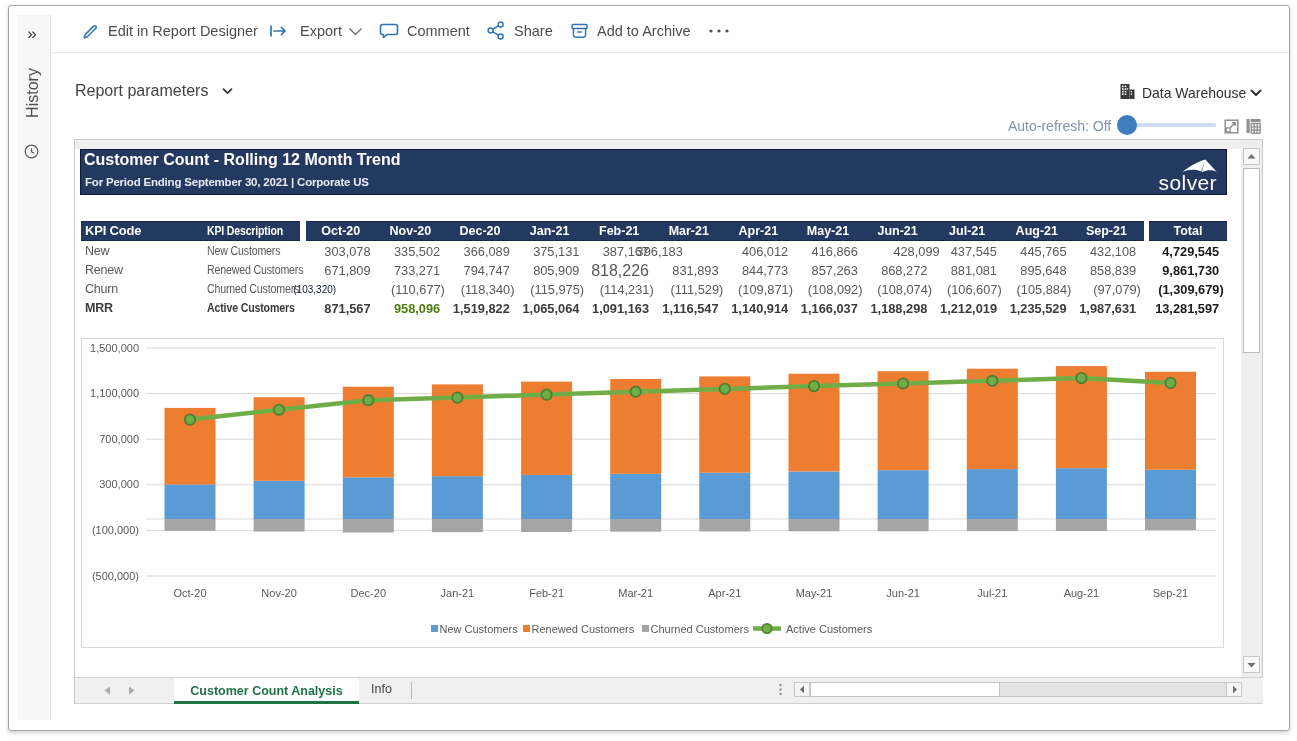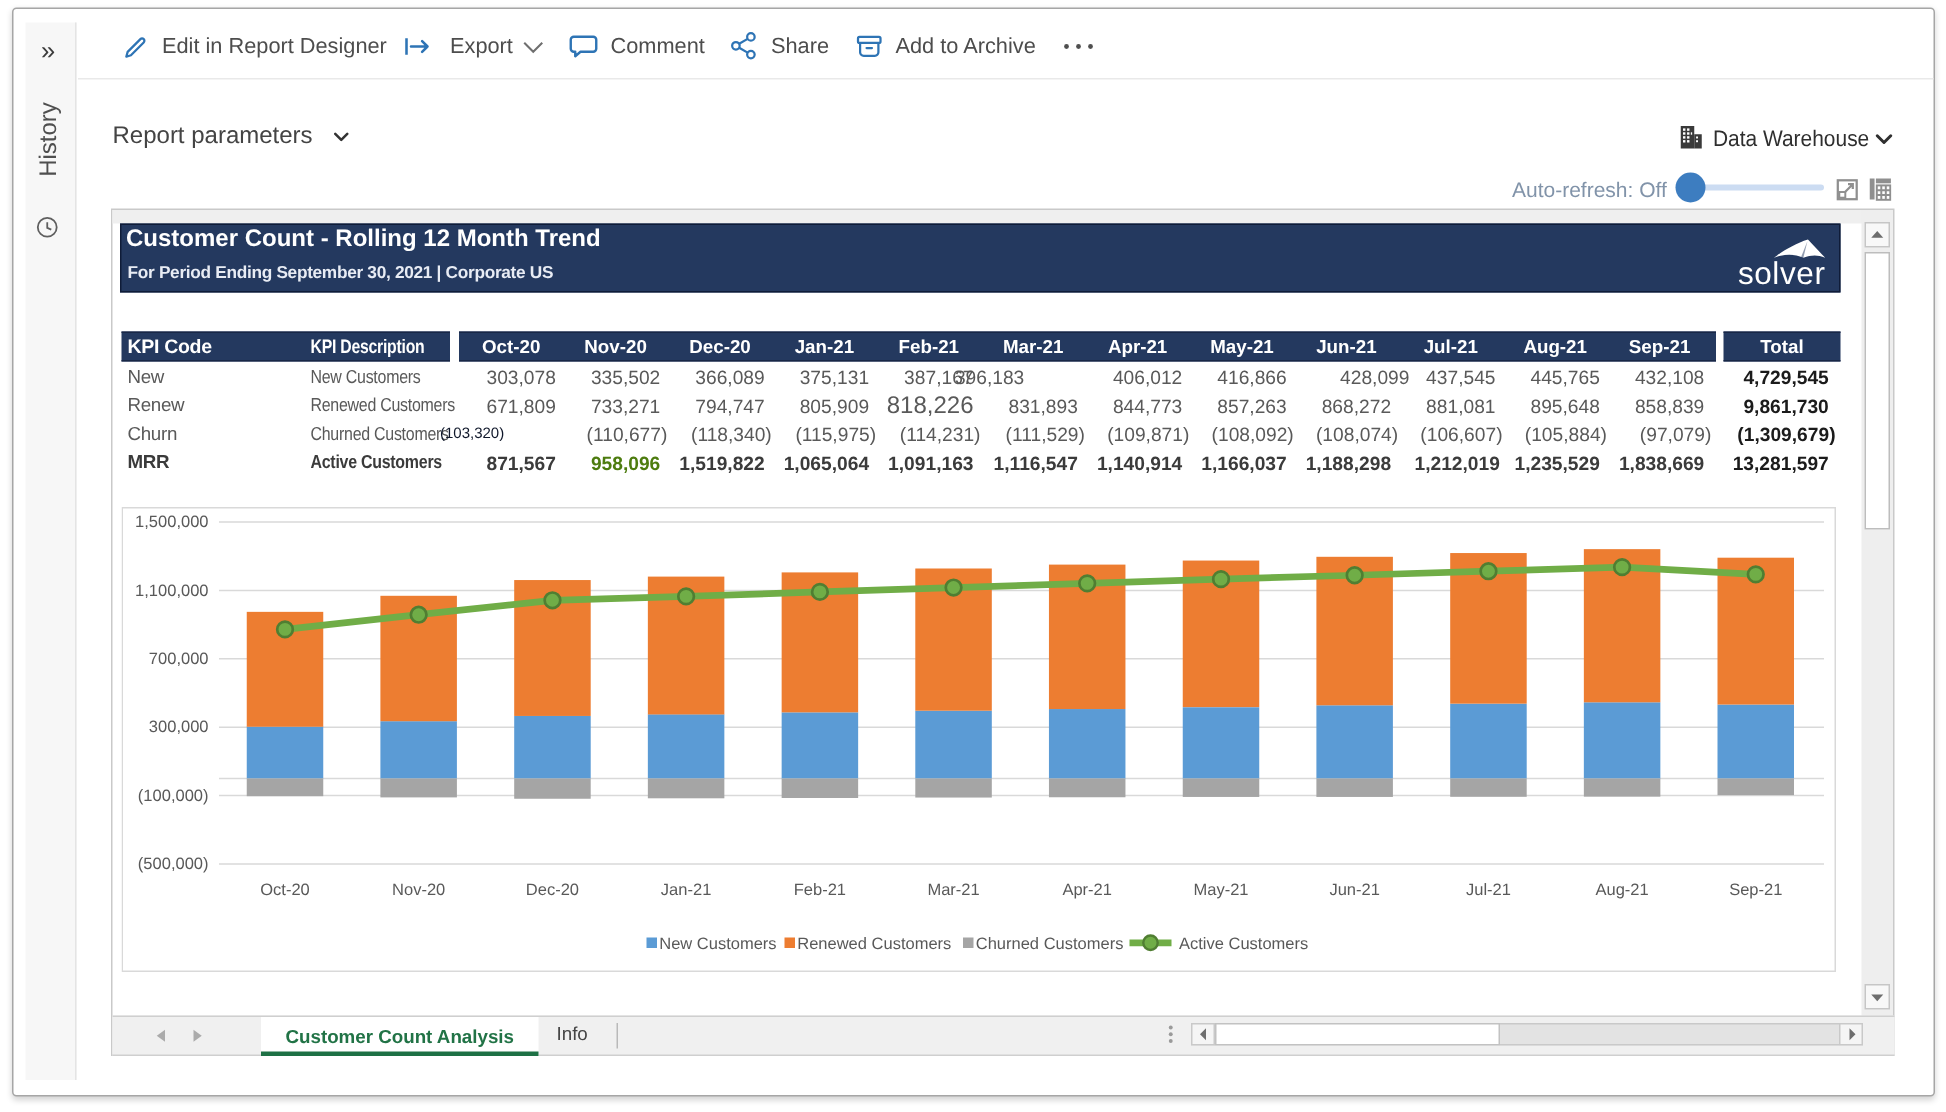--- a/index.html
+++ b/index.html
@@ -179,23 +179,23 @@
 <div style="position:absolute;left:207px;top:299px;width:160px;height:19px;line-height:19px;font-size:12.5px;letter-spacing:-0.2px;transform:scaleX(0.85);transform-origin:0 50%;font-weight:bold;color:#3b3b3b;">Active Customers</div>
 <div style="position:absolute;left:288.6px;top:299px;width:82px;height:19px;line-height:19px;text-align:right;font-size:12.8px;font-weight:bold;color:#3b3b3b;">871,567</div>
 <div style="position:absolute;left:358.2px;top:299px;width:82px;height:19px;line-height:19px;text-align:right;font-size:12.8px;font-weight:bold;color:#4d7c0f;">958,096</div>
 <div style="position:absolute;left:427.8px;top:299px;width:82px;height:19px;line-height:19px;text-align:right;font-size:12.8px;font-weight:bold;color:#3b3b3b;">1,519,822</div>
 <div style="position:absolute;left:497.4px;top:299px;width:82px;height:19px;line-height:19px;text-align:right;font-size:12.8px;font-weight:bold;color:#3b3b3b;">1,065,064</div>
 <div style="position:absolute;left:567.0px;top:299px;width:82px;height:19px;line-height:19px;text-align:right;font-size:12.8px;font-weight:bold;color:#3b3b3b;">1,091,163</div>
 <div style="position:absolute;left:636.6px;top:299px;width:82px;height:19px;line-height:19px;text-align:right;font-size:12.8px;font-weight:bold;color:#3b3b3b;">1,116,547</div>
 <div style="position:absolute;left:706.2px;top:299px;width:82px;height:19px;line-height:19px;text-align:right;font-size:12.8px;font-weight:bold;color:#3b3b3b;">1,140,914</div>
 <div style="position:absolute;left:775.8px;top:299px;width:82px;height:19px;line-height:19px;text-align:right;font-size:12.8px;font-weight:bold;color:#3b3b3b;">1,166,037</div>
 <div style="position:absolute;left:845.4px;top:299px;width:82px;height:19px;line-height:19px;text-align:right;font-size:12.8px;font-weight:bold;color:#3b3b3b;">1,188,298</div>
-<div style="position:absolute;left:915.0px;top:299px;width:82px;height:19px;line-height:19px;font-size:12.8px;font-weight:bold;color:#3b3b3b;margin-left:28px;">1,212,019</div>
+<div style="position:absolute;left:915.0px;top:299px;width:82px;height:19px;line-height:19px;text-align:right;font-size:12.8px;font-weight:bold;color:#3b3b3b;">1,212,019</div>
 <div style="position:absolute;left:984.6px;top:299px;width:82px;height:19px;line-height:19px;text-align:right;font-size:12.8px;font-weight:bold;color:#3b3b3b;">1,235,529</div>
-<div style="position:absolute;left:1054.2px;top:299px;width:82px;height:19px;line-height:19px;text-align:right;font-size:12.8px;font-weight:bold;color:#3b3b3b;">1,838,669</div>
+<div style="position:absolute;left:1054.2px;top:299px;width:82px;height:19px;line-height:19px;text-align:right;font-size:12.8px;font-weight:bold;color:#3b3b3b;">1,987,631</div>
 <div style="position:absolute;left:1124.2px;top:299px;width:95px;height:19px;line-height:19px;text-align:right;font-size:12.8px;font-weight:bold;color:#1b1b1b;">13,281,597</div>
 
 <svg width="1143" height="310" style="position:absolute;left:81px;top:338px">
 <rect x="0.5" y="0.5" width="1142" height="309" fill="#ffffff" stroke="#d9d9d9"></rect>
 <line x1="65.0" y1="10.0" x2="1135.0" y2="10.0" stroke="#d9d9d9" stroke-width="1"></line>
 <line x1="65.0" y1="55.6" x2="1135.0" y2="55.6" stroke="#d9d9d9" stroke-width="1"></line>
 <line x1="65.0" y1="101.2" x2="1135.0" y2="101.2" stroke="#d9d9d9" stroke-width="1"></line>
 <line x1="65.0" y1="146.8" x2="1135.0" y2="146.8" stroke="#d9d9d9" stroke-width="1"></line>
 <line x1="65.0" y1="192.4" x2="1135.0" y2="192.4" stroke="#d9d9d9" stroke-width="1"></line>
 <line x1="65.0" y1="238.0" x2="1135.0" y2="238.0" stroke="#d9d9d9" stroke-width="1"></line>

